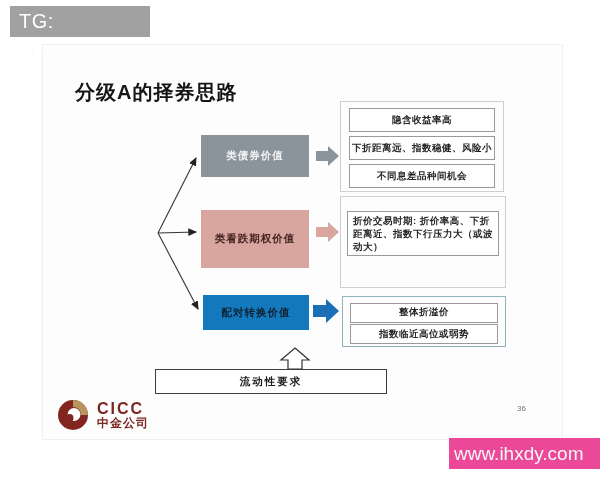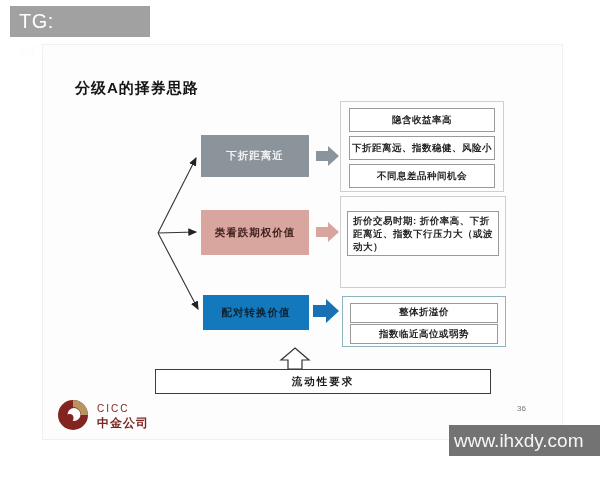--- a/index.html
+++ b/index.html
@@ -17,39 +17,39 @@
     padding-left:9px; letter-spacing:0.5px;
   }
 
   
   .slide {
     position:absolute; left:42px; top:44px; width:521px; height:396px;
     background:#fdfdfd; border:1px solid #f0f0f0;
   }
 
   .slide-title {
-    position:absolute; left:75px; top:79px; font-size:15px; font-weight:bold;
+    position:absolute; left:75px; top:79px; font-size:20px; font-weight:bold;
     color:#151515; letter-spacing:1px;
   }
 
   
   .decision-box {
     position:absolute; left:101px; top:192px; width:57px; height:81px;
     border:1px solid #3c3c3c; background:#ffffff;
     display:flex; align-items:center; justify-content:center;
     font-size:11px; font-weight:bold; color:#1c1c1c; line-height:16px;
     padding:3px; text-align:left; word-break:break-all;
   }
 
   
   .branch { position:absolute; display:flex; align-items:center; justify-content:center;
     font-weight:bold; letter-spacing:1px; }
   .branch-bond { left:201px; top:135px; width:108px; height:42px;
     background:#8b939b; color:#f3f3f3; font-size:10.5px; }
-  .branch-put  { left:201px; top:210px; width:108px; height:45px;
+  .branch-put  { left:201px; top:210px; width:108px; height:58px;
     background:#d9a69f; color:#43231f; font-size:10.5px; }
   .branch-pair { left:203px; top:295px; width:106px; height:35px;
     background:#1478bd; color:#0e2230; font-size:10.5px; }
 
   
   .overlay { position:absolute; left:0; top:0; width:600px; height:480px; pointer-events:none; }
 
   
   .group { position:absolute; background:#fdfdfd; }
   .group-1 { left:340px; top:101px; width:164px; height:91px; border:1px solid #cfcfcf; padding:4px 8px; }
@@ -61,38 +61,38 @@
     font-size:9.5px; font-weight:bold; letter-spacing:0.5px;
   }
   .outcome.center { display:flex; align-items:center; justify-content:center; text-align:center; }
   .group-1 .outcome { height:24px; margin:2px 0; }
   .group-1 .outcome + .outcome { margin-top:4px; }
   .group-2 .outcome { min-height:40px; margin:2px 0; padding:2px 5px; line-height:13px; text-align:left; }
   .group-3 .outcome { height:20px; margin:1.5px 0; }
 
   
   .liquidity-box {
-    position:absolute; left:155px; top:369px; width:336px; height:25px;
+    position:absolute; left:155px; top:369px; width:232px; height:25px;
     border:1px solid #3c3c3c; background:#ffffff;
     display:flex; align-items:center; justify-content:center;
     font-size:10.5px; font-weight:bold; color:#1c1c1c; letter-spacing:2px;
   }
 
   
   .logo { position:absolute; left:55px; top:397px; display:flex; align-items:center; }
   .logo-text { margin-left:6px; color:#7c2620; }
-  .logo-acronym { font-size:10px; font-weight:normal; letter-spacing:2px; line-height:15px; }
+  .logo-acronym { font-size:16px; font-weight:bold; letter-spacing:2px; line-height:15px; }
   .logo-cn { font-size:12px; font-weight:bold; line-height:14px; letter-spacing:1px; }
 
   .page-number { position:absolute; left:517px; top:404px; font-size:8px; color:#777; }
 
   
   .watermark-bar {
-    position:absolute; left:449px; top:425px; width:151px; height:31px;
-    background:#737373; color:#f5f5f5; font-size:19px; line-height:31px;
+    position:absolute; left:449px; top:438px; width:151px; height:31px;
+    background:#ec4899; color:#f5f5f5; font-size:19px; line-height:31px;
     padding-left:5px;
   }
 </style>
 </head>
 <body>
 
 <div id="canvas">
 
   <div class="tg-bar">TG: MYYJJPP</div>
 
@@ -119,21 +119,21 @@
     </g>
     <g>
       <path d="M313,305 h13 v-6 l13,12 l-13,12 v-6 h-13 Z" fill="#1a6fb5"></path>
     </g>
     <g>
       <path d="M295,348 L309,360 L302,360 L302,369 L288,369 L288,360 L281,360 Z" fill="#ffffff" stroke="#333" stroke-width="1.2"></path>
     </g>
   </svg>
 
 
-  <div class="branch branch-bond">下折距离近</div>
+  <div class="branch branch-bond">类债券价值</div>
   <div class="branch branch-put">类看跌期权价值</div>
   <div class="branch branch-pair">配对转换价值</div>
 
   <div class="group group-1">
     <div class="outcome center">隐含收益率高</div>
     <div class="outcome center">下折距离远、指数稳健、风险小</div>
     <div class="outcome center">不同息差品种间机会</div>
   </div>
 
   <div class="group group-2">

